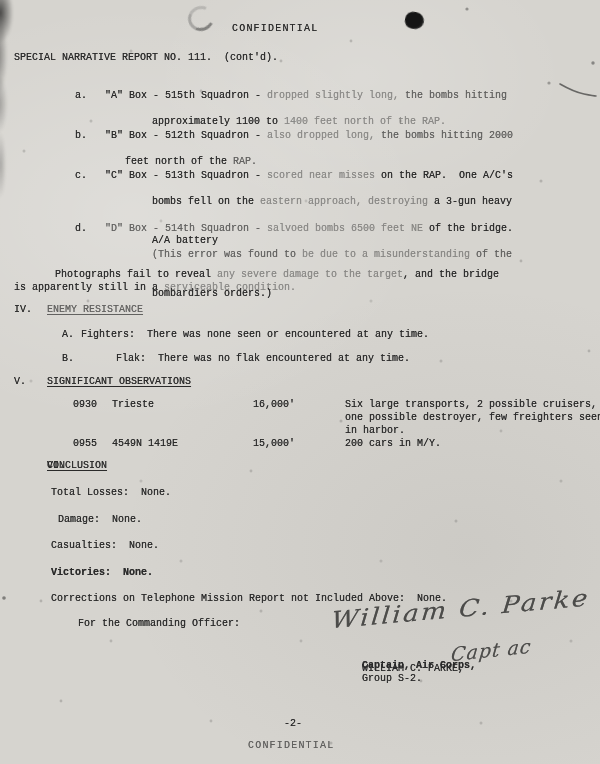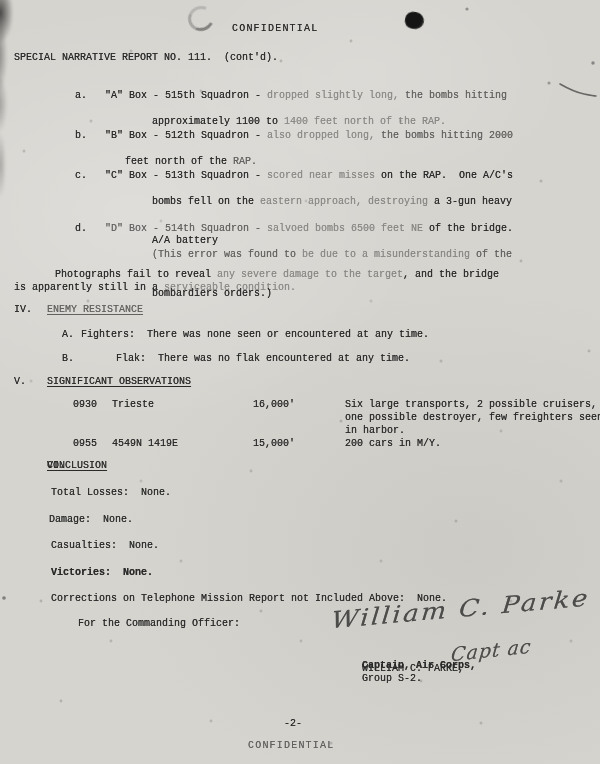--- a/index.html
+++ b/index.html
@@ -177,21 +177,21 @@
     <span class="obs-time">0955</span>
     <span class="obs-loc">4549N 1419E</span>
     <span class="obs-alt">15,000'</span>
     <span class="obs-desc">200 cars in M/Y.</span>
   </div>
 
   <div class="abs" style="left:14px;top:459px;margin-left:33px;">VI.</div>
   <div class="abs underl" style="left:47px;top:459px;">CONCLUSION</div>
 
   <div class="abs" style="left:51px;top:486px;">Total Losses:  None.</div>
-  <div class="abs" style="left:49px;top:513px;">Damage:  None.</div>
+  <div class="abs" style="left:58px;top:513px;">Damage:  None.</div>
   <div class="abs" style="left:51px;top:539px;">Casualties:  None.</div>
   <div class="abs" style="left:51px;top:566px;font-weight:bold;">Victories:  None.</div>
   <div class="abs" style="left:51px;top:592px;">Corrections on Telephone Mission Report not Included Above:  None.</div>
   <div class="abs" style="left:78px;top:617px;font-family:Liberation Mono, monospace;">For the Commanding Officer:</div>
 
   <div class="abs script sig-name">William C. Parke</div>
   <div class="abs script sig-rank">Capt ac</div>
   <div class="abs" style="left:362px;top:646px;margin-top:16px;">WILLIAM C. PARKE,</div>
   <div class="abs" style="left:362px;top:659px;font-weight:bold;">Captain, Air Corps,</div>
   <div class="abs" style="left:362px;top:672px;">Group S-2.</div>

